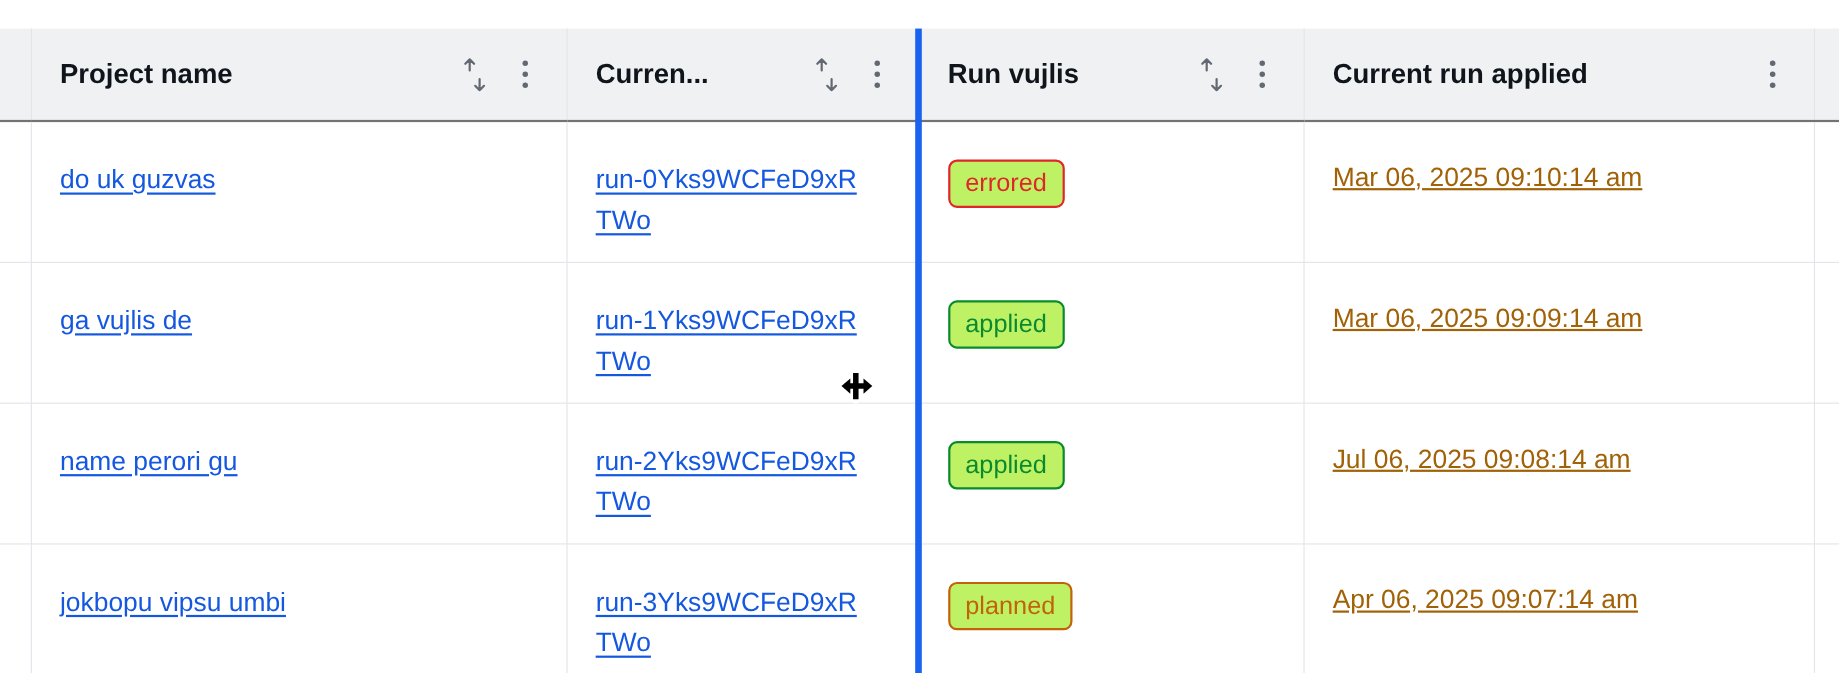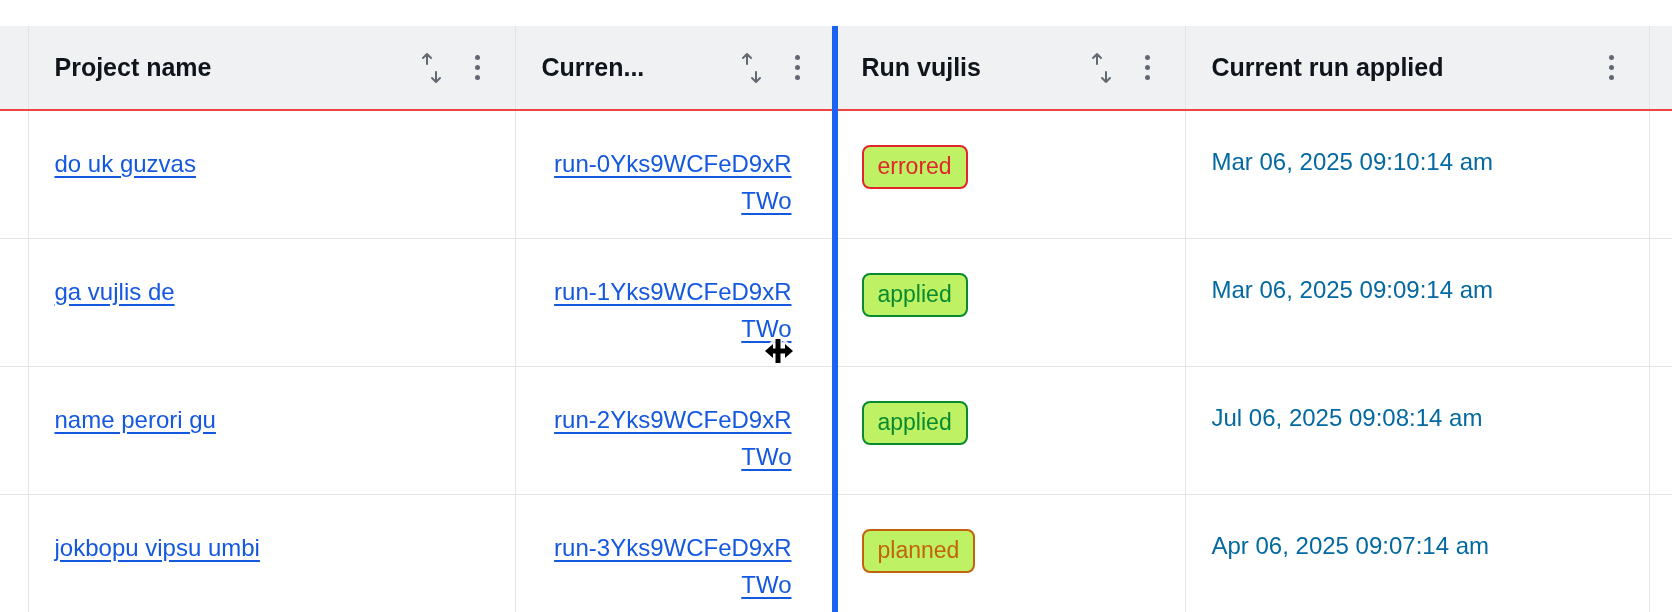--- a/index.html
+++ b/index.html
@@ -49,21 +49,21 @@
   
   col.c-sel  { width: 28px;  }
   col.c-name { width: 487px; }
   col.c-run  { width: 320px; }
   col.c-stat { width: 350px; }
   col.c-appl { width: 464px; }
   col.c-vcs  { width: 191px; }
 
   thead th {
     background: #eff1f3;
-    border-bottom: 2px solid #ef4444;
+    border-bottom: 2px solid #737373;
     height: 84px;
     padding: 0 26px;
     vertical-align: middle;
     box-sizing: border-box;
     font-weight: 700;
     font-size: 25px;
     color: #10151c;
     text-align: left;
     white-space: nowrap;
     border-right: 1px solid #e2e4e8;
@@ -137,29 +137,29 @@
 
   a.cell-link {
     color: #1a56db;
     color: #1558e0;
     text-decoration: underline;
     text-underline-offset: 4px;
     font-size: 24px;
     line-height: 37px;
     word-break: break-all;
     cursor: pointer;
-    text-align: right;
   }
   a.cell-link.wrapish { display: inline-block; max-width: 250px; }
 
   .date-text {
-    color: #0369a1;
+    color: #a16207;
     font-size: 24px;
     line-height: 34px;
     white-space: nowrap;
+    text-decoration: underline;
   }
 
   .badge {
     display: inline-block;
     border: 2px solid currentColor;
     border-radius: 8px;
     padding: 6px 14px 8px;
     font-size: 23px;
     line-height: 26px;
     background: #bef264;

